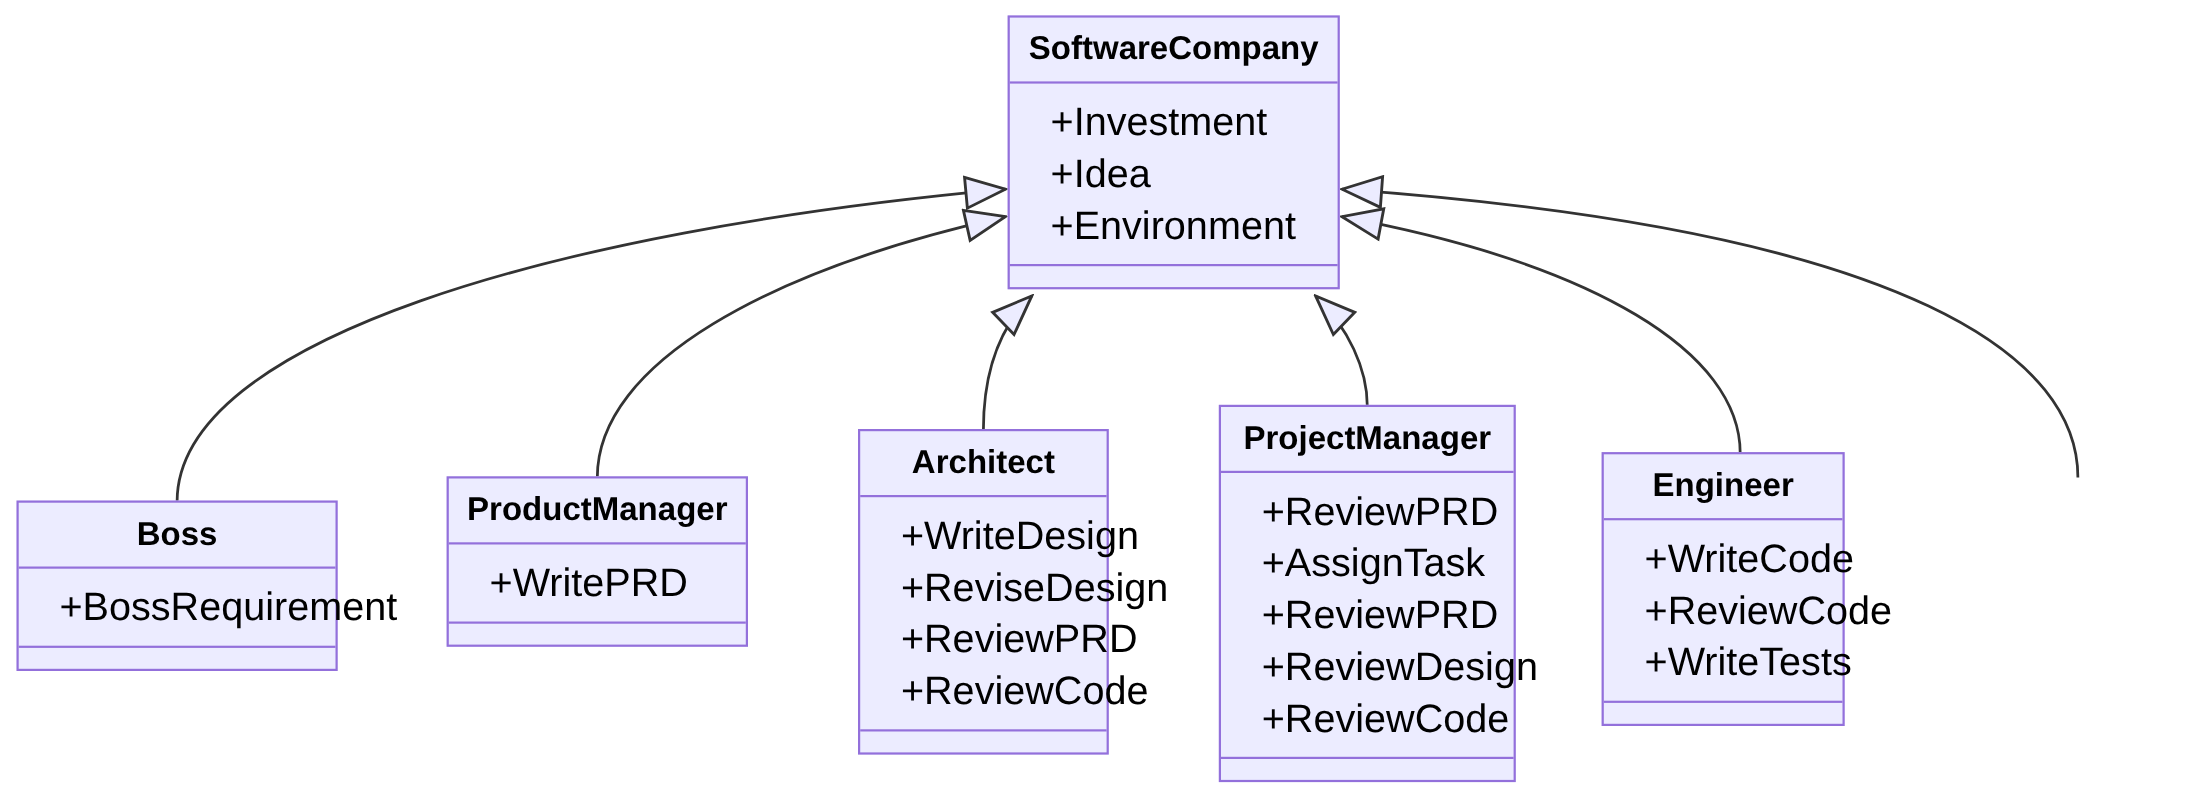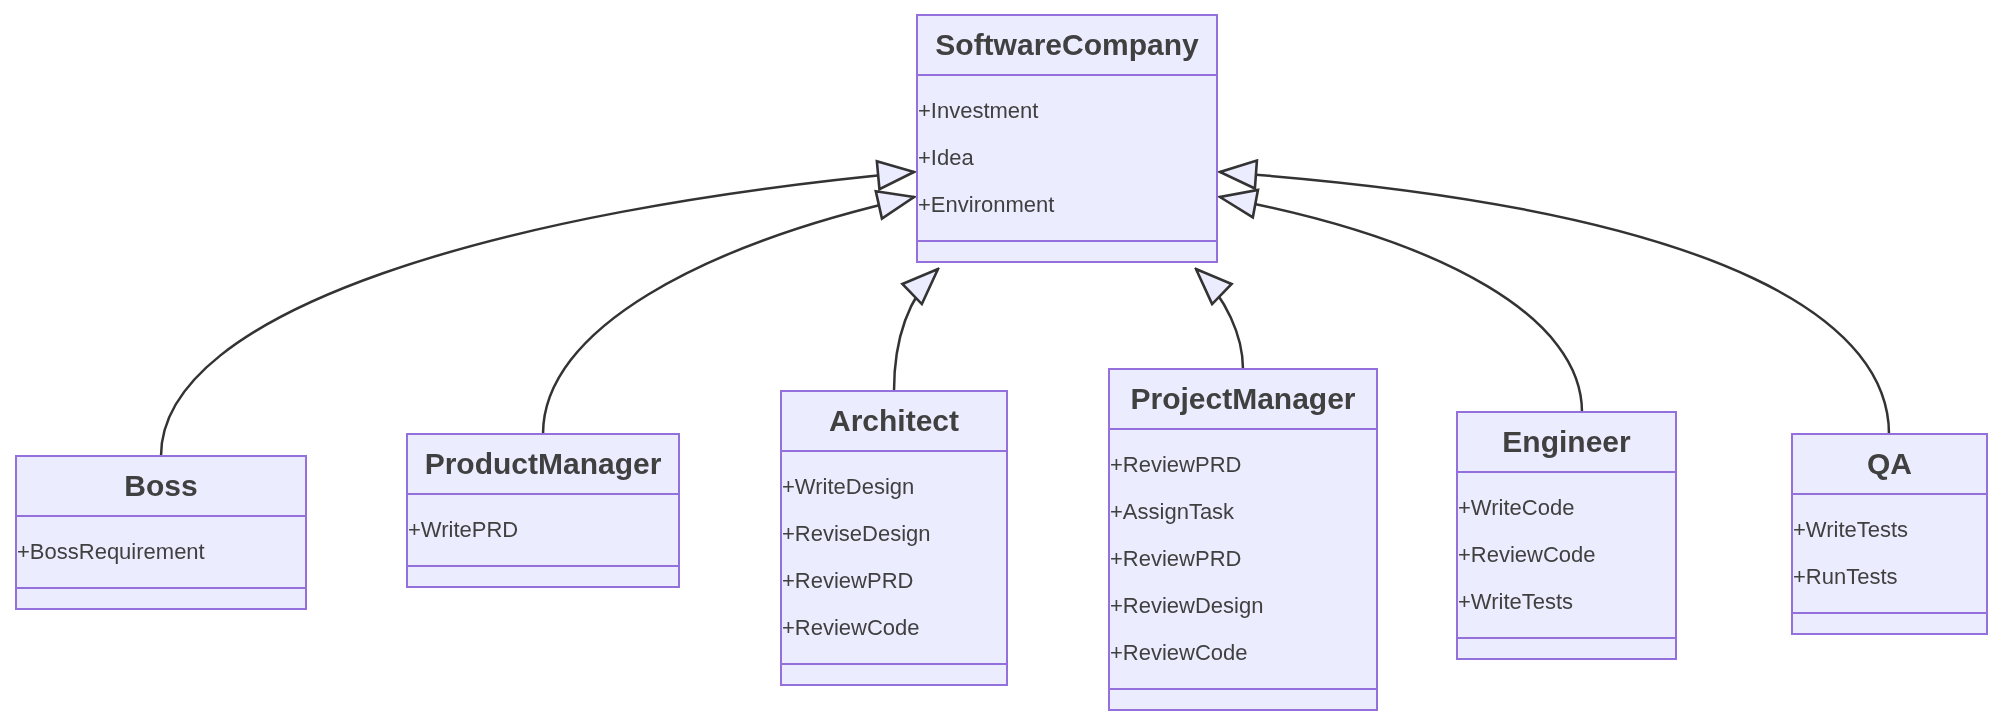--- a/index.html
+++ b/index.html
@@ -5,43 +5,45 @@
   * { box-sizing: border-box; margin: 0; padding: 0; }
   html, body {
     width: 2003px; height: 722px;
     background: #ffffff;
     overflow: hidden;
   }
   .canvas {
     position: relative;
     width: 2003px; height: 722px;
     font-family: "Liberation Sans", sans-serif;
-    color: #404040;
+    color: #000000;
   }
   .edges { position: absolute; left: 0; top: 0; }
   .edge { fill: none; stroke: #333333; stroke-width: 2.5; }
   .cls {
     position: absolute;
     background: #ECECFF;
     border: 2px solid #9370DB;
   }
   .cls-title {
     height: 60px;
     line-height: 58px;
     text-align: center;
     font-weight: bold;
     font-size: 30px;
     border-bottom: 2px solid #9370DB;
     white-space: nowrap;
   }
   .cls-members { padding: 11px 0 12px 0; }
   .member {
-    font-size: 22px;
+    font-size: 36px;
     line-height: 47px;
+    padding-left: 17px;
     white-space: nowrap;
+    margin-left: 20px;
   }
   .cls-strip {
     height: 21px;
     border-top: 2px solid #9370DB;
   }
 </style>
 </head>
 <body>
 
 <div class="canvas">
@@ -112,22 +114,14 @@
   <div class="cls" style="left:1456px; top:411px; width:221px;">
     <div class="cls-title">Engineer</div>
     <div class="cls-members">
       <div class="member">+WriteCode</div>
       <div class="member">+ReviewCode</div>
       <div class="member">+WriteTests</div>
     </div>
     <div class="cls-strip"></div>
   </div>
 
-  <div class="cls" style="left:1791px; top:433px; width:197px;">
-    <div class="cls-title">QA</div>
-    <div class="cls-members">
-      <div class="member">+WriteTests</div>
-      <div class="member">+RunTests</div>
-    </div>
-    <div class="cls-strip"></div>
-  </div>
 
 </div>
 
 </body></html>

